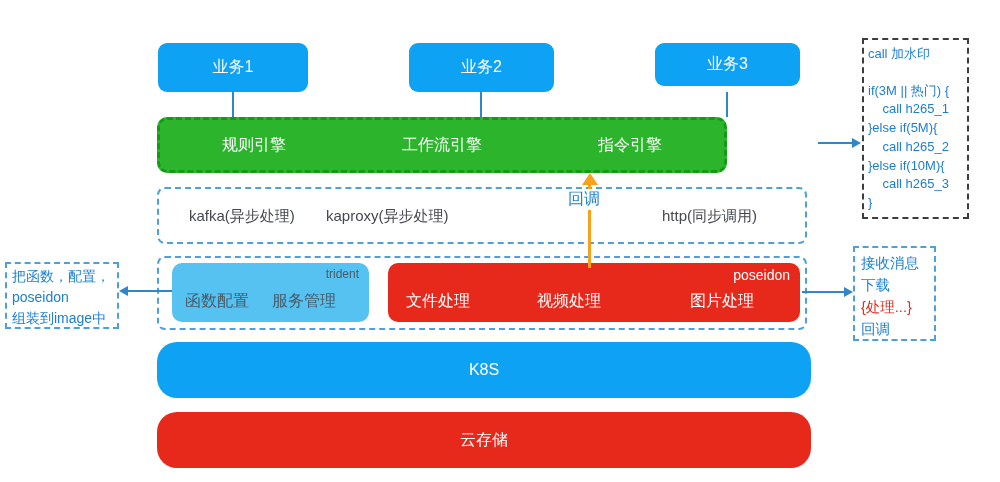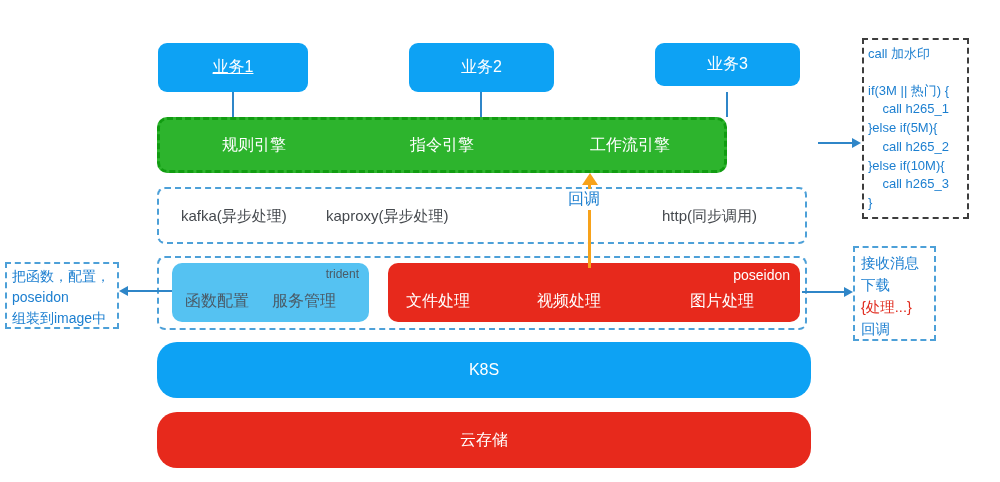--- a/index.html
+++ b/index.html
@@ -65,36 +65,36 @@
       border-left:9px solid var(--arrowBlue);}
   .head-left{position:absolute;width:0;height:0;
       border-top:5px solid transparent;border-bottom:5px solid transparent;
       border-right:9px solid var(--arrowBlue);}
 </style>
 </head>
 <body>
 
 <div id="canvas">
 
-  <div class="box biz" style="left:158px;top:43px;width:150px;height:49px;text-decoration:underline;">业务1</div>
+  <div class="box biz" style="left:158px;top:43px;width:150px;height:49px;">业务1</div>
   <div class="box biz" style="left:409px;top:43px;width:145px;height:49px;">业务2</div>
   <div class="box biz" style="left:655px;top:43px;width:145px;height:43px;">业务3</div>
 
   <div class="connector" style="left:232px;top:92px;height:25px;"></div>
   <div class="connector" style="left:480px;top:92px;height:25px;"></div>
   <div class="connector" style="left:726px;top:92px;height:25px;"></div>
 
   <div class="box engine-bar">
     <span>规则引擎</span>
+    <span>工作流引擎</span>
     <span>指令引擎</span>
-    <span>工作流引擎</span>
   </div>
 
   <div class="box dashed-frame mq-frame">
-    <span class="mq-item" style="left:22px;text-align:center;">kafka(异步处理)</span>
+    <span class="mq-item" style="left:30px;text-align:center;">kafka(异步处理)</span>
     <span class="mq-item" style="left:167px;">kaproxy(异步处理)</span>
     <span class="mq-item" style="left:503px;">http(同步调用)</span>
   </div>
 
   <div class="callback-label">回调</div>
   <div class="v-arrow-line"></div>
   <div class="v-arrow-head"></div>
 
   <div class="box dashed-frame layer2-frame"></div>
 

